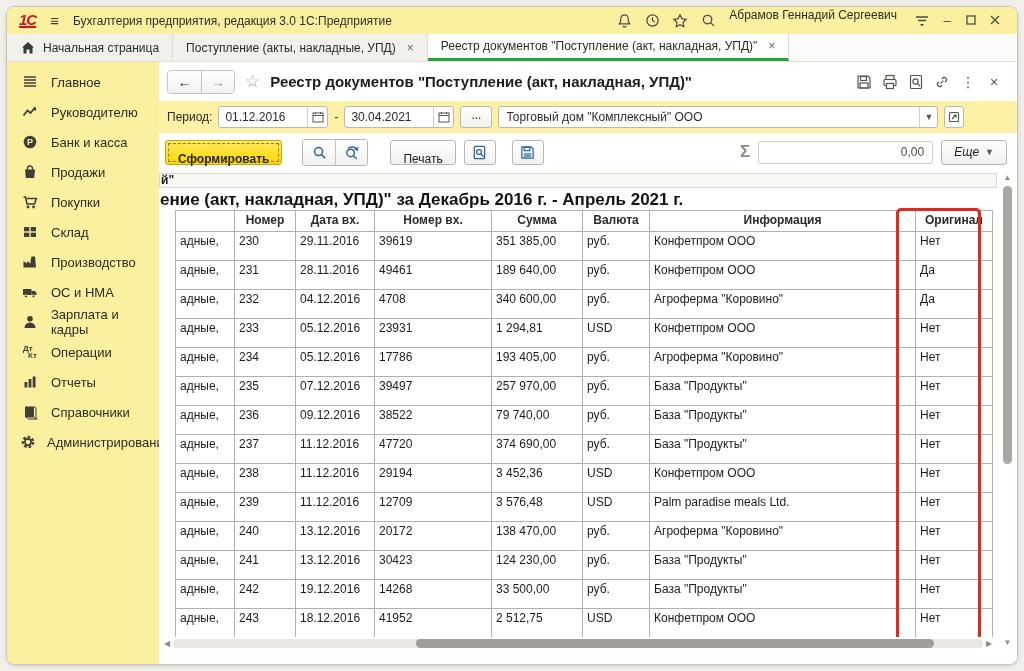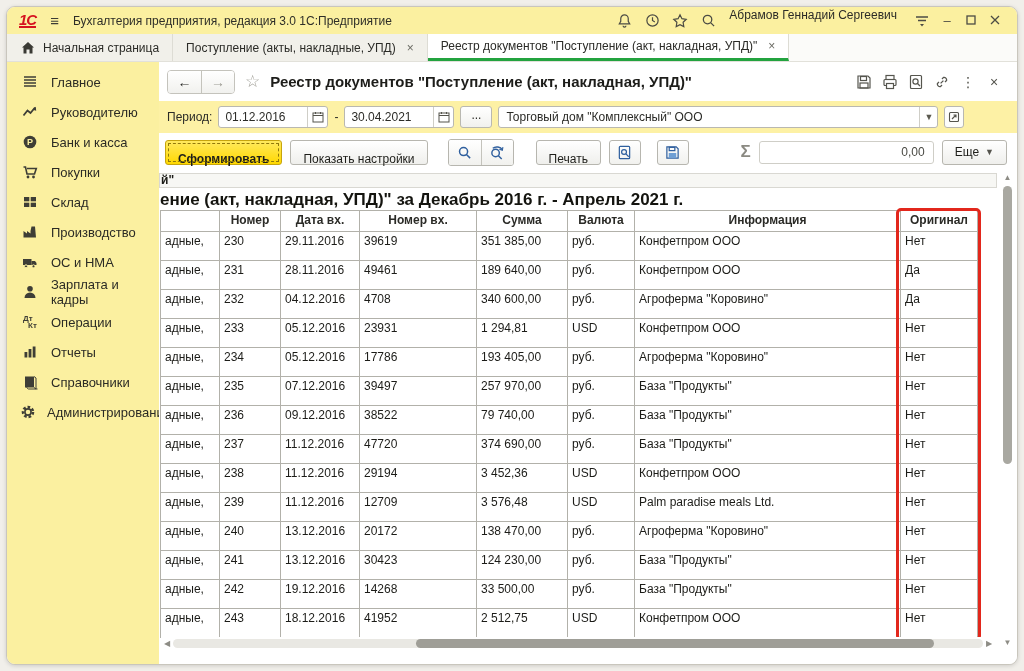--- a/index.html
+++ b/index.html
@@ -83,31 +83,31 @@
   .igroup { display:flex; border:1px solid #b7b6af; border-radius:3px; overflow:hidden; }
   .igroup .ibtn { border:none; border-radius:0; }
   .igroup .ibtn + .ibtn { border-left:1px solid #c4c3bc; }
   .ibtn { width:32px; height:25px; display:flex; align-items:center; justify-content:center;
     background:linear-gradient(#fff,#f1f1ee); border:1px solid #b7b6af; border-radius:3px;
     color:#2f5f9e; cursor:pointer; }
   .sigma { margin-left:auto; font-size:17px; font-weight:bold; color:#8b8a82; }
   .sumfld { width:175px; height:23px; border:1px solid #cfcec7; border-radius:3px;
     background:#fff; font-size:12px; color:#4a4a44; text-align:right;
     padding:3px 8px 0 0; }
-  .morebtn { display:flex; align-items:center; gap:6px; }
+  .morebtn { display:flex; align-items:center; gap:6px;font-style:italic; }
   .morebtn .car { font-size:9px; color:#55544d; }
 
   
   .report { position:relative; flex:1; min-height:0; overflow:hidden; font-size:12px; }
   .clipline { position:absolute; left:0; right:20px; top:2px; height:15px;
     background:#f7f7f4; border:1px solid #d9d8d2; font-weight:bold; font-size:12px;
     padding-left:1px; line-height:13px; color:#1c1c18; }
   .cliptitle { position:absolute; left:1px; top:19px; font-size:17px; font-weight:bold;
     color:#14140f; white-space:nowrap; }
-  table.rep { position:absolute; left:1px; top:39px; border-collapse:collapse;
+  table.rep { position:absolute; left:16px; top:39px; border-collapse:collapse;
     table-layout:fixed; width:817px; background:#fff;padding-left:16px; }
   .rep th, .rep td { border:1px solid #b2b1aa; font-size:12px; padding:2px 4px 0 4px;
     vertical-align:top; overflow:hidden; white-space:nowrap; }
   .rep th { font-weight:bold; text-align:center; height:21px; background:#fff; }
   .rep td { height:29px; color:#1c1c18; }
   .rep td.num { text-align:left; }
   .redbox { position:absolute; left:737px; top:37px; width:85px; height:433px;
     border:3px solid #e2271c; border-radius:5px; pointer-events:none; z-index:5; }
 
   
@@ -221,20 +221,29 @@
             <svg width="16" height="16" viewBox="0 0 16 16">
               <circle cx="8" cy="8" r="6.3" fill="currentColor"></circle>
               <text x="8" y="11.3" font-size="9" font-weight="bold" fill="#fbf0a0" text-anchor="middle" font-family="Liberation Sans,sans-serif">Р</text>
             </svg>
           </span>
           <span>Банк и касса</span>
         </div>
         <div class="side-item">
           <span class="sicon">
             <svg width="16" height="16" viewBox="0 0 16 16">
+              <path d="M3 5.5 h10 l-0.8 8.5 H3.8 z" fill="currentColor"></path>
+              <path d="M5.5 7 V4.5 a2.5 2.5 0 0 1 5 0 V7" stroke="currentColor" stroke-width="1.4" fill="none"></path>
+            </svg>
+          </span>
+          <span>Продажи</span>
+        </div>
+        <div class="side-item">
+          <span class="sicon">
+            <svg width="16" height="16" viewBox="0 0 16 16">
               <path d="M1.5 3 h2 l1.5 7 h7.5 l1.8 -5.5 H5" stroke="currentColor" stroke-width="1.6" fill="none"></path>
               <circle cx="6" cy="13" r="1.4" fill="currentColor"></circle>
               <circle cx="11.5" cy="13" r="1.4" fill="currentColor"></circle>
             </svg>
           </span>
           <span>Покупки</span>
         </div>
         <div class="side-item">
           <span class="sicon">
             <svg width="16" height="16" viewBox="0 0 16 16">
@@ -379,21 +388,20 @@
         <span class="openbtn">
           <svg width="12" height="12" viewBox="0 0 12 12" fill="none" stroke="currentColor" stroke-width="1.1">
             <rect x="1.5" y="1.5" width="9" height="9" rx="1"></rect>
               <path d="M4 8 L8 4 M5.5 4 H8 V6.5"></path>
           </svg>
         </span>
       </div>
 
       <div class="actions">
         <button class="btn btn-primary">Сформировать</button>
-        <button class="btn">Показать настройки</button>
         <span class="igroup" style="margin-left:12px;">
           <span class="ibtn">
             <svg width="15" height="15" viewBox="0 0 16 16" fill="none" stroke="currentColor" stroke-width="1.6">
               <circle cx="7" cy="7" r="4.3"></circle>
                 <path d="M10.3 10.3 L14 14"></path>
             </svg>
           </span>
           <span class="ibtn">
             <svg width="16" height="15" viewBox="0 0 17 16" fill="none" stroke="currentColor" stroke-width="1.5">
               <circle cx="7" cy="8.5" r="4"></circle>

